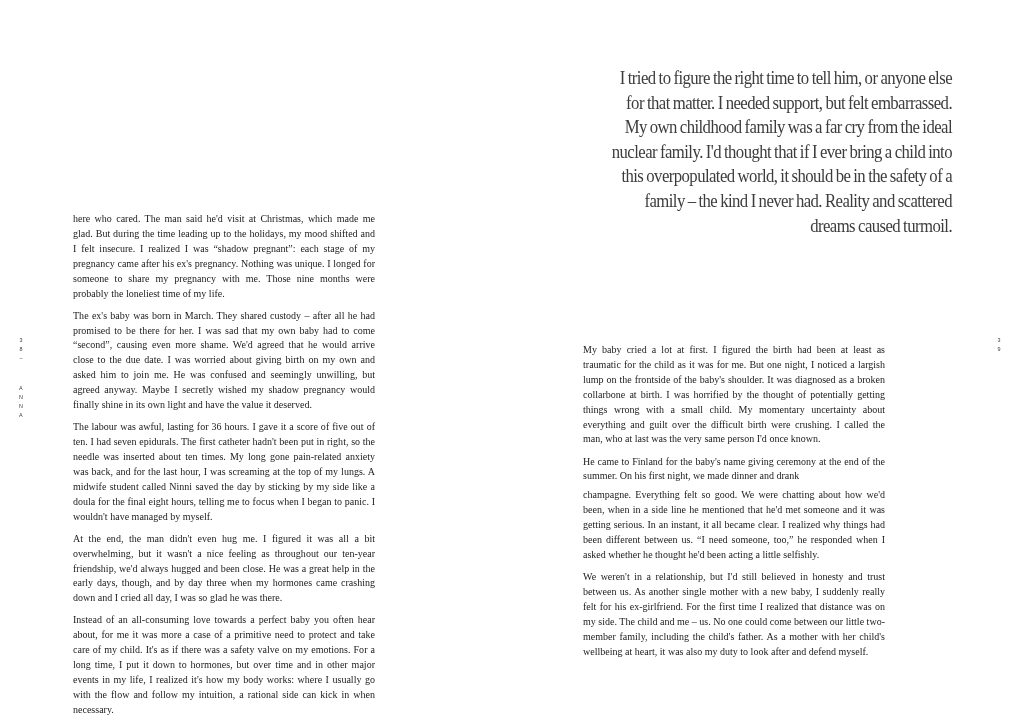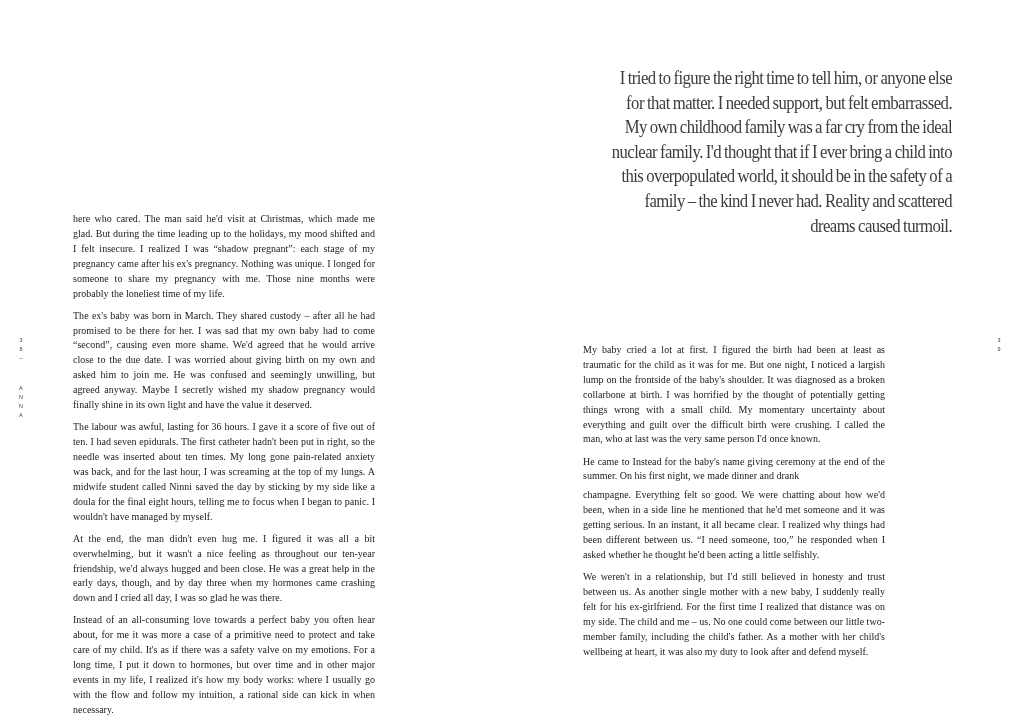--- a/index.html
+++ b/index.html
@@ -118,18 +118,18 @@
   <div class="col col-left">
     <p>here who cared. The man said he'd visit at Christmas, which made me glad. But during the time leading up to the holidays, my mood shifted and I felt insecure. I realized I was “shadow pregnant”: each stage of my pregnancy came after his ex's pregnancy. Nothing was unique. I longed for someone to share my pregnancy with me. Those nine months were probably the loneliest time of my life.</p>
     <p>The ex's baby was born in March. They shared custody – after all he had promised to be there for her. I was sad that my own baby had to come “second”, causing even more shame. We'd agreed that he would arrive close to the due date. I was worried about giving birth on my own and asked him to join me. He was confused and seemingly unwilling, but agreed anyway. Maybe I secretly wished my shadow pregnancy would finally shine in its own light and have the value it deserved.</p>
     <p>The labour was awful, lasting for 36 hours. I gave it a score of five out of ten. I had seven epidurals. The first catheter hadn't been put in right, so the needle was inserted about ten times. My long gone pain-related anxiety was back, and for the last hour, I was screaming at the top of my lungs. A midwife student called Ninni saved the day by sticking by my side like a doula for the final eight hours, telling me to focus when I began to panic. I wouldn't have managed by myself.</p>
     <p>At the end, the man didn't even hug me. I figured it was all a bit overwhelming, but it wasn't a nice feeling as throughout our ten-year friendship, we'd always hugged and been close. He was a great help in the early days, though, and by day three when my hormones came crashing down and I cried all day, I was so glad he was there.</p>
     <p>Instead of an all-consuming love towards a perfect baby you often hear about, for me it was more a case of a primitive need to protect and take care of my child. It's as if there was a safety valve on my emotions. For a long time, I put it down to hormones, but over time and in other major events in my life, I realized it's how my body works: where I usually go with the flow and follow my intuition, a rational side can kick in when necessary.</p>
   </div>
 
   <div class="col col-right">
     <p>My baby cried a lot at first. I figured the birth had been at least as traumatic for the child as it was for me. But one night, I noticed a largish lump on the frontside of the baby's shoulder. It was diagnosed as a broken collarbone at birth. I was horrified by the thought of potentially getting things wrong with a small child. My momentary uncertainty about everything and guilt over the difficult birth were crushing. I called the man, who at last was the very same person I'd once known.</p>
-    <p class="tight">He came to Instead for the baby's name giving ceremony at the end of the summer. On his first night, we made dinner and drank</p>
+    <p class="tight">He came to Finland for the baby's name giving ceremony at the end of the summer. On his first night, we made dinner and drank</p>
     <p>champagne. Everything felt so good. We were chatting about how we'd been, when in a side line he mentioned that he'd met someone and it was getting serious. In an instant, it all became clear. I realized why things had been different between us. “I need someone, too,” he responded when I asked whether he thought he'd been acting a little selfishly.</p>
     <p>We weren't in a relationship, but I'd still believed in honesty and trust between us. As another single mother with a new baby, I suddenly really felt for his ex-girlfriend. For the first time I realized that distance was on my side. The child and me – us. No one could come between our little two-member family, including the child's father. As a mother with her child's wellbeing at heart, it was also my duty to look after and defend myself.</p>
   </div>
 
 </div>
 
 </body></html>

